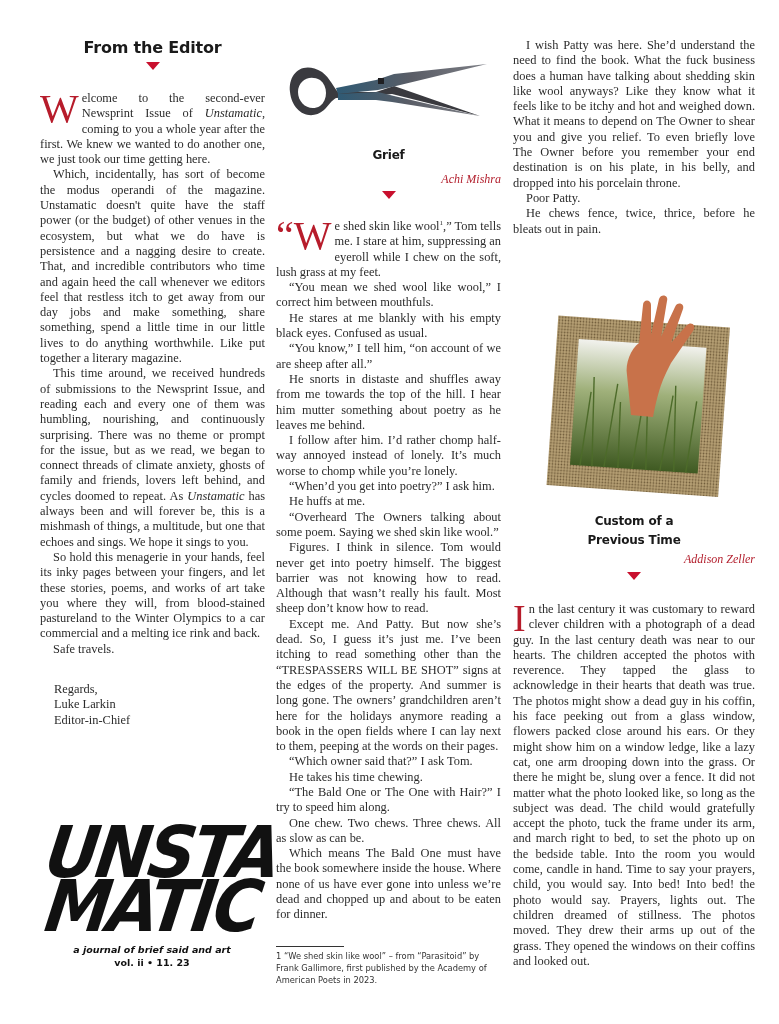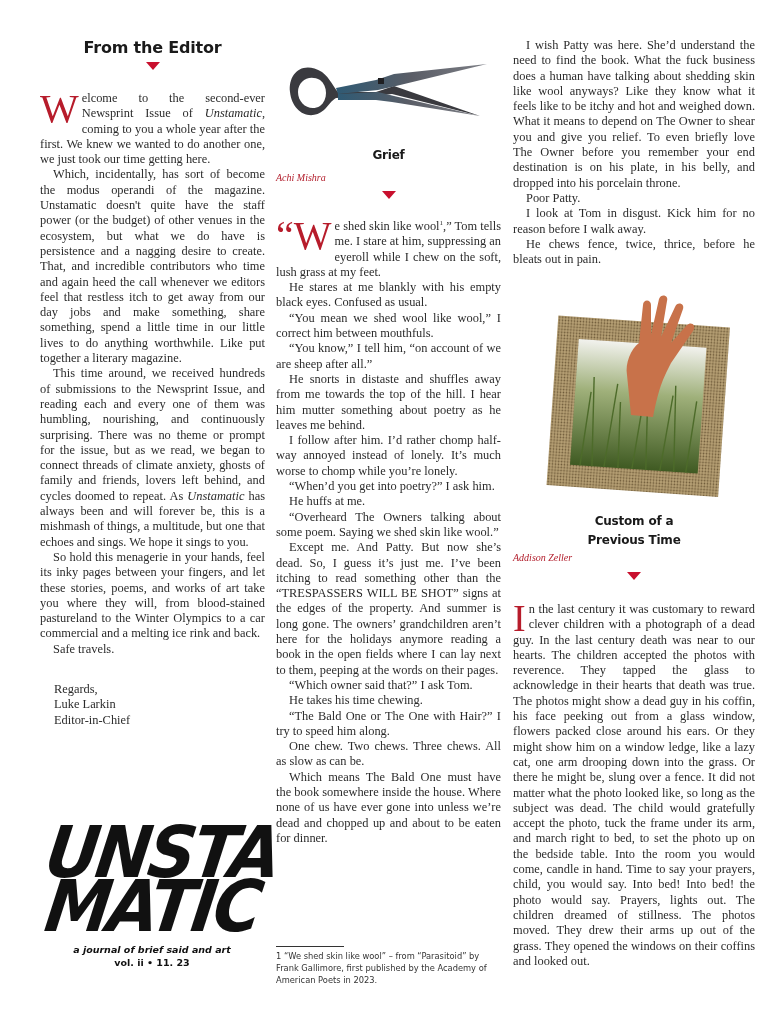--- a/index.html
+++ b/index.html
@@ -7,21 +7,21 @@
   .col { position: absolute; top: 0; font-family: "DejaVu Serif", "Liberation Serif", serif; }
   .col1 { left: 40px; width: 225px; }
   .col2 { left: 276px; width: 225px; }
   .col3 { left: 513px; width: 256px; }
 
   .body-text { font-family: "Liberation Serif", serif; font-size: 12.4px; line-height: 15.3px; text-align: justify; color: #2b2b2b; }
   .body-text p { margin: 0; text-indent: 13px; }
   .body-text p.first { text-indent: 0; }
 
   .title { font-family: "DejaVu Sans", sans-serif; font-weight: bold; text-align: center; color: #1a1a1a; letter-spacing: -0.2px; }
-  .byline { font-family: "Liberation Serif", serif; font-style: italic; color: #b3202e; text-align: left; font-size: 10px; }
+  .byline { font-family: "Liberation Serif", serif; font-style: italic; color: #b3202e; text-align: right; font-size: 12px; }
   .tri { width: 0; height: 0; margin: 0 auto; border-left: 7px solid transparent; border-right: 7px solid transparent; border-top: 8px solid #c8102e; }
 
   .dropcap { float: left; font-family: "Liberation Serif", serif; color: #b71c2b; font-size: 41px; line-height: 30px; margin: 2px 3px 0 0; }
 
   .editor-title { position: absolute; top: 38px; left: 0; width: 225px; font-size: 16px; }
   .editor-tri { position: absolute; top: 62px; left: 0; width: 225px; }
   .editor-body { position: absolute; top: 91px; left: 0; width: 225px; }
   .signoff { position: absolute; top: 682px; left: 14px; font-family: Liberation Serif, serif; font-size: 12.4px; line-height: 15.3px; color: #2b2b2b; }
   .signoff div { margin: 0; }
 
@@ -90,44 +90,44 @@
     <path d="M56 42 L96 40 L112 44 L198 64 L110 50 L94 48 L56 48 Z" fill="url(#blade)"></path>
     <rect x="96" y="26" width="6" height="6" fill="#1f1f22"></rect>
   </svg>
   <div class="title grief-title">Grief</div>
   <div class="byline grief-byline">Achi Mishra</div>
   <div class="grief-tri">
       <div class="tri"></div>
     </div>
   <div class="body-text grief-body">
     <p class="first"><span class="dropcap">“W</span><span>e shed skin like wool</span><span class="sup">1</span><span>,” Tom tells me. I stare at him, suppressing an eyeroll while I chew on the soft, lush grass at my feet.</span></p>
+    <p>“You mean we shed wool like wool,” I correct him between mouthfuls.</p>
     <p>He stares at me blankly with his empty black eyes. Confused as usual.</p>
-    <p>“You mean we shed wool like wool,” I correct him between mouthfuls.</p>
     <p>“You know,” I tell him, “on account of we are sheep after all.”</p>
     <p>He snorts in distaste and shuffles away from me towards the top of the hill. I hear him mutter something about poetry as he leaves me behind.</p>
     <p>I follow after him. I’d rather chomp half-way annoyed instead of lonely. It’s much worse to chomp while you’re lonely.</p>
     <p>“When’d you get into poetry?” I ask him.</p>
     <p>He huffs at me.</p>
     <p>“Overheard The Owners talking about some poem. Saying we shed skin like wool.”</p>
+    <p>Figures. I think in silence. Tom would never get into poetry himself. The biggest barrier was not knowing how to read. Although that wasn’t really his fault. Most sheep don’t know how to read.</p>
     <p>Except me. And Patty. But now she’s dead. So, I guess it’s just me. I’ve been itching to read something other than the “TRESPASSERS WILL BE SHOT” signs at the edges of the property. And summer is long gone. The owners’ grandchildren aren’t here for the holidays anymore reading a book in the open fields where I can lay next to them, peeping at the words on their pages.</p>
     <p>“Which owner said that?” I ask Tom.</p>
     <p>He takes his time chewing.</p>
     <p>“The Bald One or The One with Hair?” I try to speed him along.</p>
     <p>One chew. Two chews. Three chews. All as slow as can be.</p>
     <p>Which means The Bald One must have the book somewhere inside the house. Where none of us have ever gone into unless we’re dead and chopped up and about to be eaten for dinner.</p>
   </div>
   <div class="footnote-rule"></div>
   <div class="footnote">1  “We shed skin like wool” – from “Parasitoid” by Frank Gallimore, first published by the Academy of American Poets in 2023.</div>
 </div>
 
 <div class="col col3">
   <div class="body-text col3-body-top">
     <p>I wish Patty was here. She’d understand the need to find the book. What the fuck business does a human have talking about shedding skin like wool anyways? Like they know what it feels like to be itchy and hot and weighed down. What it means to depend on The Owner to shear you and give you relief. To even briefly love The Owner before you remember your end destination is on his plate, in his belly, and dropped into his porcelain throne.</p>
     <p>Poor Patty.</p>
-    <p>I look at Tom in disgust. Kick him for no reason before I walk away.</p>
     <p>He chews fence, twice, thrice, before he bleats out in pain.</p>
   </div>
   <svg class="frame-art" viewBox="0 0 200 215">
     <defs>
       <pattern id="dots" width="3" height="3" patternUnits="userSpaceOnUse">
         <rect width="3" height="3" fill="#b8a176"></rect>
         <circle cx="1.5" cy="1.5" r="0.9" fill="#6e5a38"></circle>
       </pattern>
       <linearGradient id="grass" x1="0" y1="0" x2="0" y2="1">
         <stop offset="0" stop-color="#f2f2ee"></stop>

